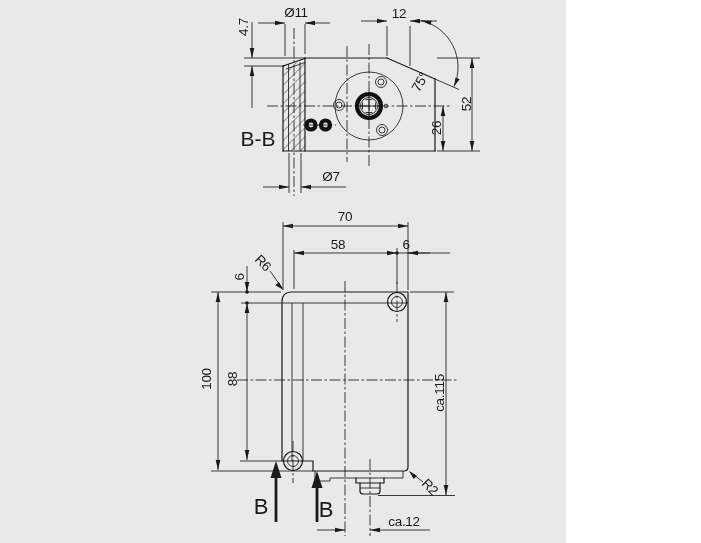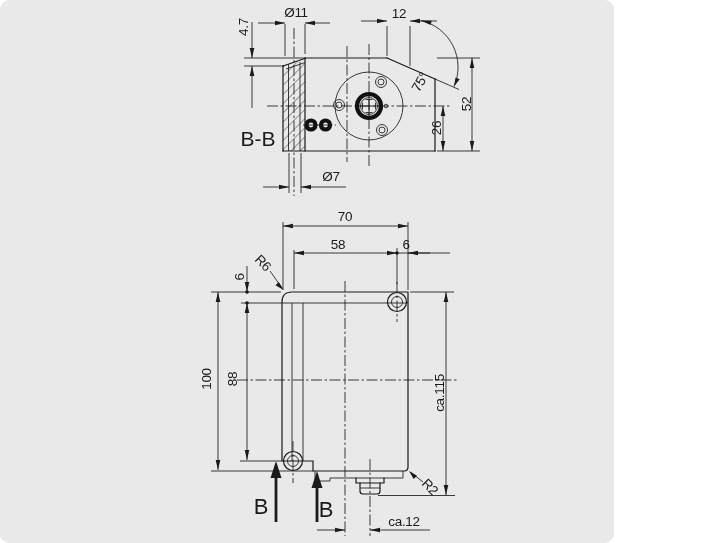--- a/index.html
+++ b/index.html
@@ -1,16 +1,16 @@
 <!DOCTYPE html>
 <html><head>
 <meta charset="utf-8">
 <style>
   html,body { margin:0; padding:0; }
-  #stage { position:relative; width:614px; height:543px; background:#e9e9e9; overflow:hidden;border-radius:10px; }
+  #stage { position:relative; width:566px; height:543px; background:#e9e9e9; overflow:hidden; }
   svg { display:block; }
   svg text {
     font-family:"Liberation Sans", sans-serif;
     font-size:13.5px;
     fill:#1a1a1a;
     letter-spacing:-0.3px;
   }
   svg text.big { font-size:21px; letter-spacing:0; }
   svg text.marker-label { font-size:22px; letter-spacing:0; }
   .s  { stroke:#1a1a1a; fill:none; stroke-width:1.2; stroke-linecap:square; }

